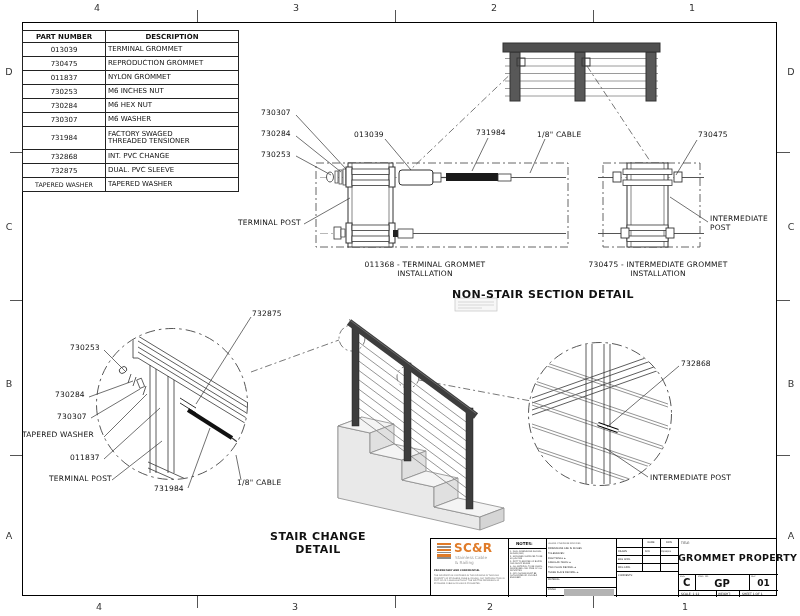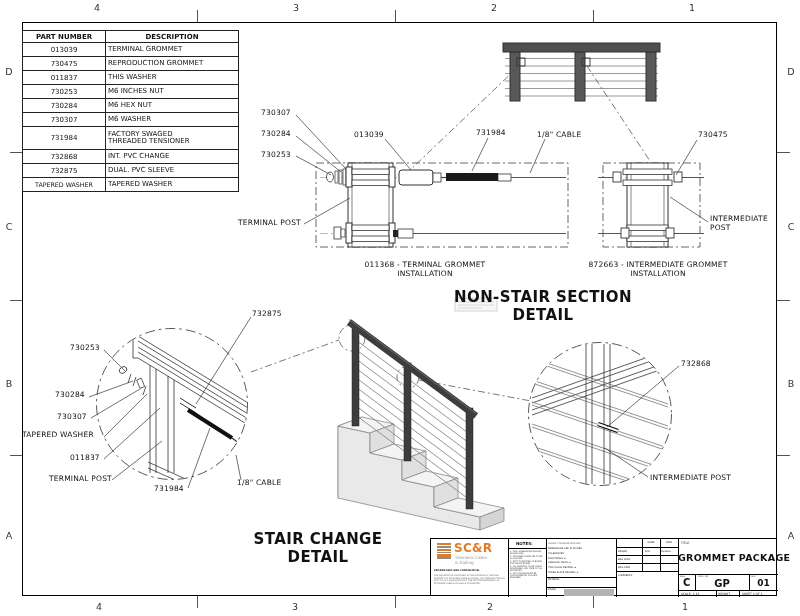--- a/index.html
+++ b/index.html
@@ -2,21 +2,21 @@
 <html><head>
 <meta charset="utf-8">
 <style>
   html,body{margin:0;padding:0;background:#fff;}
   .page{position:relative;width:800px;height:616px;background:#fff;overflow:hidden;
         font-family:"DejaVu Sans","Liberation Sans",sans-serif;color:#111;}
   svg{position:absolute;left:0;top:0;}
   .zone{position:absolute;font-size:9.5px;color:#333;width:14px;text-align:center;}
   .lbl{position:absolute;font-size:7.5px;color:#111;white-space:pre-line;line-height:1.25;letter-spacing:.2px;}
   .lbl.c{text-align:center;}
-  .ttl{position:absolute;font-weight:bold;font-size:15px;letter-spacing:.4px;text-align:center;white-space:pre-line;}
+  .ttl{position:absolute;font-weight:bold;font-size:11px;letter-spacing:.4px;text-align:center;white-space:pre-line;}
   
   table.parts{position:absolute;left:22px;top:22px;border-collapse:collapse;table-layout:fixed;background:#fff;margin-top:8px;}
   .parts th,.parts td{border:1px solid #222;padding:0;overflow:hidden;font-size:7px;}
   .parts th{font-weight:bold;text-align:center;height:11px;}
   .parts td{height:13px;}
   .parts tr.dbl td{height:22px;}
   .parts td.pn{text-align:center;width:82px;}
   .parts td.desc{width:130px;padding-left:2px;white-space:pre-line;line-height:1.05;}
   
   .tb{position:absolute;left:430px;top:538px;width:347px;height:58px;border:1px solid #000;box-sizing:border-box;background:#fff;}
@@ -224,21 +224,21 @@
   <tr>
           <td class="pn">013039</td>
           <td class="desc">TERMINAL GROMMET</td>
         </tr>
   <tr>
           <td class="pn">730475</td>
           <td class="desc">REPRODUCTION GROMMET</td>
         </tr>
   <tr>
           <td class="pn">011837</td>
-          <td class="desc">THIS WASHER</td>
+          <td class="desc">NYLON GROMMET</td>
         </tr>
   <tr>
           <td class="pn">730253</td>
           <td class="desc">M6 INCHES NUT</td>
         </tr>
   <tr>
           <td class="pn">730284</td>
           <td class="desc">M6 HEX NUT</td>
         </tr>
   <tr>
@@ -287,21 +287,21 @@
 <div class="lbl" style="left:261px;top:150px">730253</div>
 <div class="lbl" style="left:354px;top:130px">013039</div>
 <div class="lbl" style="left:476px;top:128px">731984</div>
 <div class="lbl" style="left:537px;top:130px">1/8" CABLE</div>
 <div class="lbl" style="left:238px;top:218px">TERMINAL POST</div>
 <div class="lbl" style="left:698px;top:130px">730475</div>
 <div class="lbl" style="left:710px;top:214px">INTERMEDIATE
 POST</div>
 <div class="lbl c" style="left:355px;top:260px;width:140px">011368 - TERMINAL GROMMET
 INSTALLATION</div>
-<div class="lbl c" style="left:588px;top:260px;width:140px">872663 - INTERMEDIATE GROMMET
+<div class="lbl c" style="left:588px;top:260px;width:140px">730475 - INTERMEDIATE GROMMET
 INSTALLATION</div>
 <div class="ttl" style="left:443px;top:288px;width:200px">NON-STAIR SECTION DETAIL</div>
 
 <div class="lbl" style="left:252px;top:309px">732875</div>
 <div class="lbl" style="left:70px;top:343px">730253</div>
 <div class="lbl" style="left:55px;top:390px">730284</div>
 <div class="lbl" style="left:57px;top:412px">730307</div>
 <div class="lbl" style="left:22px;top:430px">TAPERED WASHER</div>
 <div class="lbl" style="left:70px;top:453px">011837</div>
 <div class="lbl" style="left:49px;top:474px">TERMINAL POST</div>
@@ -362,21 +362,21 @@
   <div class="t tiny" style="left:211px;top:2px;width:18px;text-align:center">NAME</div>
   <div class="t tiny" style="left:229px;top:2px;width:18px;text-align:center">DATE</div>
   <div class="t tiny" style="left:187px;top:10.5px">DRAWN</div>
   <div class="t tiny" style="left:214px;top:10.5px">SCR</div>
   <div class="t" style="left:230px;top:11px;font-size:2.2px;color:#222">09/28/18</div>
   <div class="t tiny" style="left:187px;top:18.5px">ENG APPR.</div>
   <div class="t tiny" style="left:187px;top:26.5px">MFG APPR.</div>
   <div class="t tiny" style="left:187px;top:34.5px">COMMENTS:</div>
 
   <div class="t" style="left:250px;top:2px;font-size:3px;color:#222">TITLE:</div>
-  <div class="t" style="left:247px;top:13px;width:100px;text-align:center;font-size:9.5px;font-weight:bold;letter-spacing:.3px">GROMMET PACKAGE</div>
+  <div class="t" style="left:247px;top:13px;width:100px;text-align:center;font-size:9.5px;font-weight:bold;letter-spacing:.3px">GROMMET PROPERTY</div>
   <div class="t" style="left:249px;top:36px;font-size:2.2px;color:#444">SIZE</div>
   <div class="t" style="left:252px;top:38px;font-size:10px;font-weight:bold">C</div>
   <div class="t" style="left:267px;top:36px;font-size:2.2px;color:#444">DWG. NO.</div>
   <div class="t" style="left:264px;top:38.5px;width:54px;text-align:center;font-size:10px;font-weight:bold">GP</div>
   <div class="t" style="left:320px;top:36px;font-size:2.2px;color:#444">REV</div>
   <div class="t" style="left:318px;top:39px;width:29px;text-align:center;font-size:9px;font-weight:bold">01</div>
   <div class="t" style="left:250px;top:52.5px;font-size:3px">SCALE: 1:12</div>
   <div class="t" style="left:287px;top:52.5px;font-size:3px">WEIGHT:</div>
   <div class="t" style="left:311px;top:52.5px;font-size:3px">SHEET 1 OF 1</div>
 </div>

